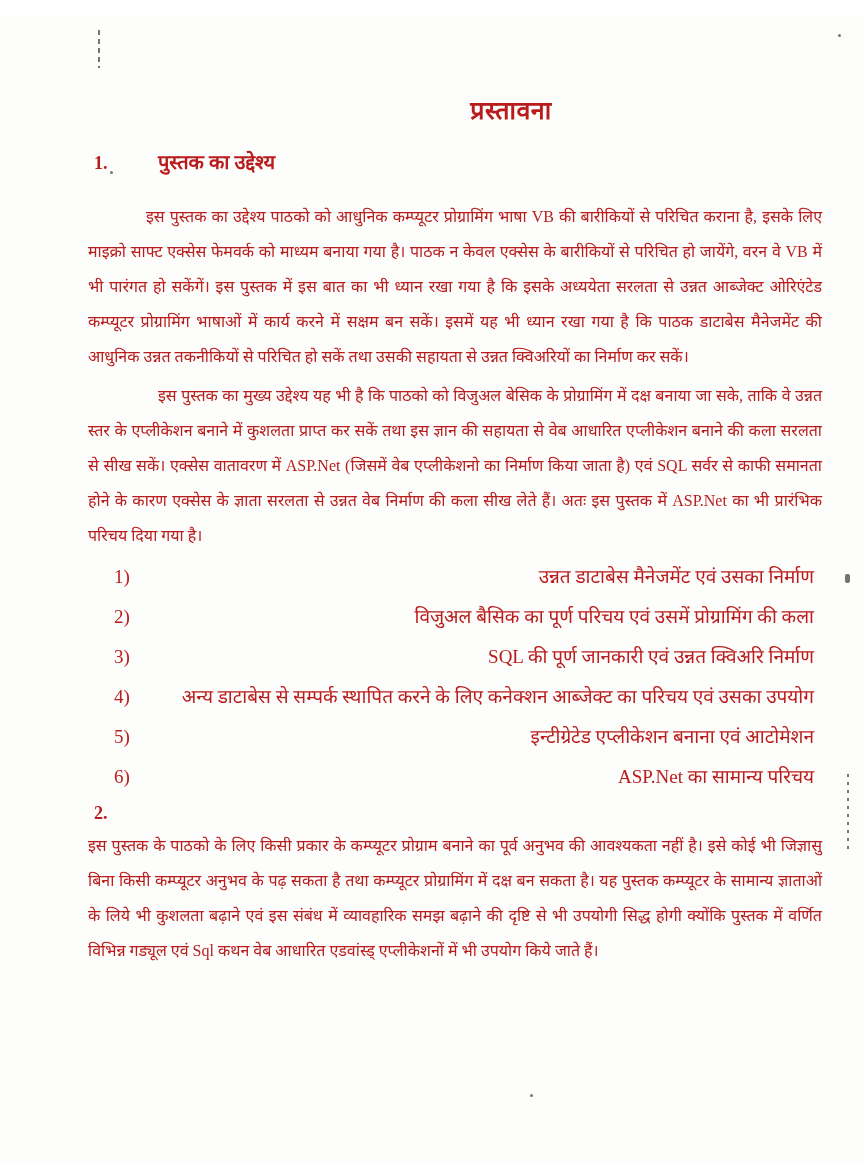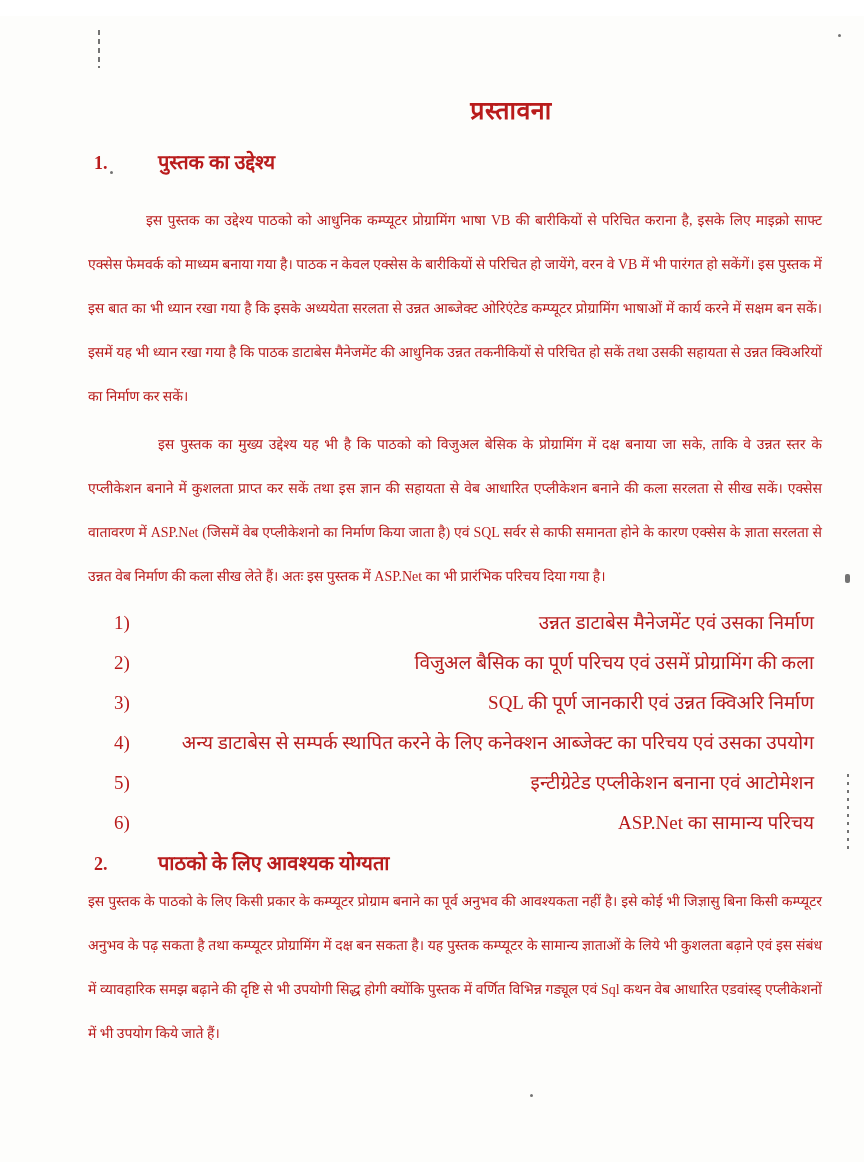--- a/index.html
+++ b/index.html
@@ -55,22 +55,22 @@
     font-size: 20px;
   }
   .section-head .sec-num {
     width: 64px;
     flex: 0 0 64px;
     margin-left: 6px;
     font-size: 18px;
   }
   .section-head.second { margin-top: 10px; }
   .body-text {
-    font-size: 14px;
-    line-height: 44px;
+    font-size: 16px;
+    line-height: 35px;
     text-align: justify;
     margin: 0;
   }
   .para-1 { margin-top: 24px; text-indent: 58px; }
   .para-2 { margin-top: 4px;  text-indent: 70px; }
   .para-3 { margin-top: 4px;  text-indent: 8px;  }
   .para-4 { margin-top: 4px; }
 
   .topic-list {
     list-style: none;
@@ -141,18 +141,17 @@
       <li>
         <span class="num">6)</span>
         <span class="txt">ASP.Net का सामान्य परिचय</span>
       </li>
     </ol>
   </section>
 
   <section>
     <div class="section-head second">
       <span class="sec-num">2.</span>
-      <span class="sec-title">पाठको के लिए आवश्यक योग्यता</span>
     </div>
     <p class="body-text para-4">इस पुस्तक के पाठको के लिए किसी प्रकार के कम्प्यूटर प्रोग्राम बनाने का पूर्व अनुभव की आवश्यकता नहीं है। इसे कोई भी जिज्ञासु बिना किसी कम्प्यूटर अनुभव के पढ़ सकता है तथा कम्प्यूटर प्रोग्रामिंग में दक्ष बन सकता है। यह पुस्तक कम्प्यूटर के सामान्य ज्ञाताओं के लिये भी कुशलता बढ़ाने एवं इस संबंध में व्यावहारिक समझ बढ़ाने की दृष्टि से भी उपयोगी सिद्ध होगी क्योंकि पुस्तक में वर्णित विभिन्न गड्यूल एवं Sql कथन वेब आधारित एडवांस्ड् एप्लीकेशनों में भी उपयोग किये जाते हैं।</p>
   </section>
 
 </div>
 
 </body></html>

